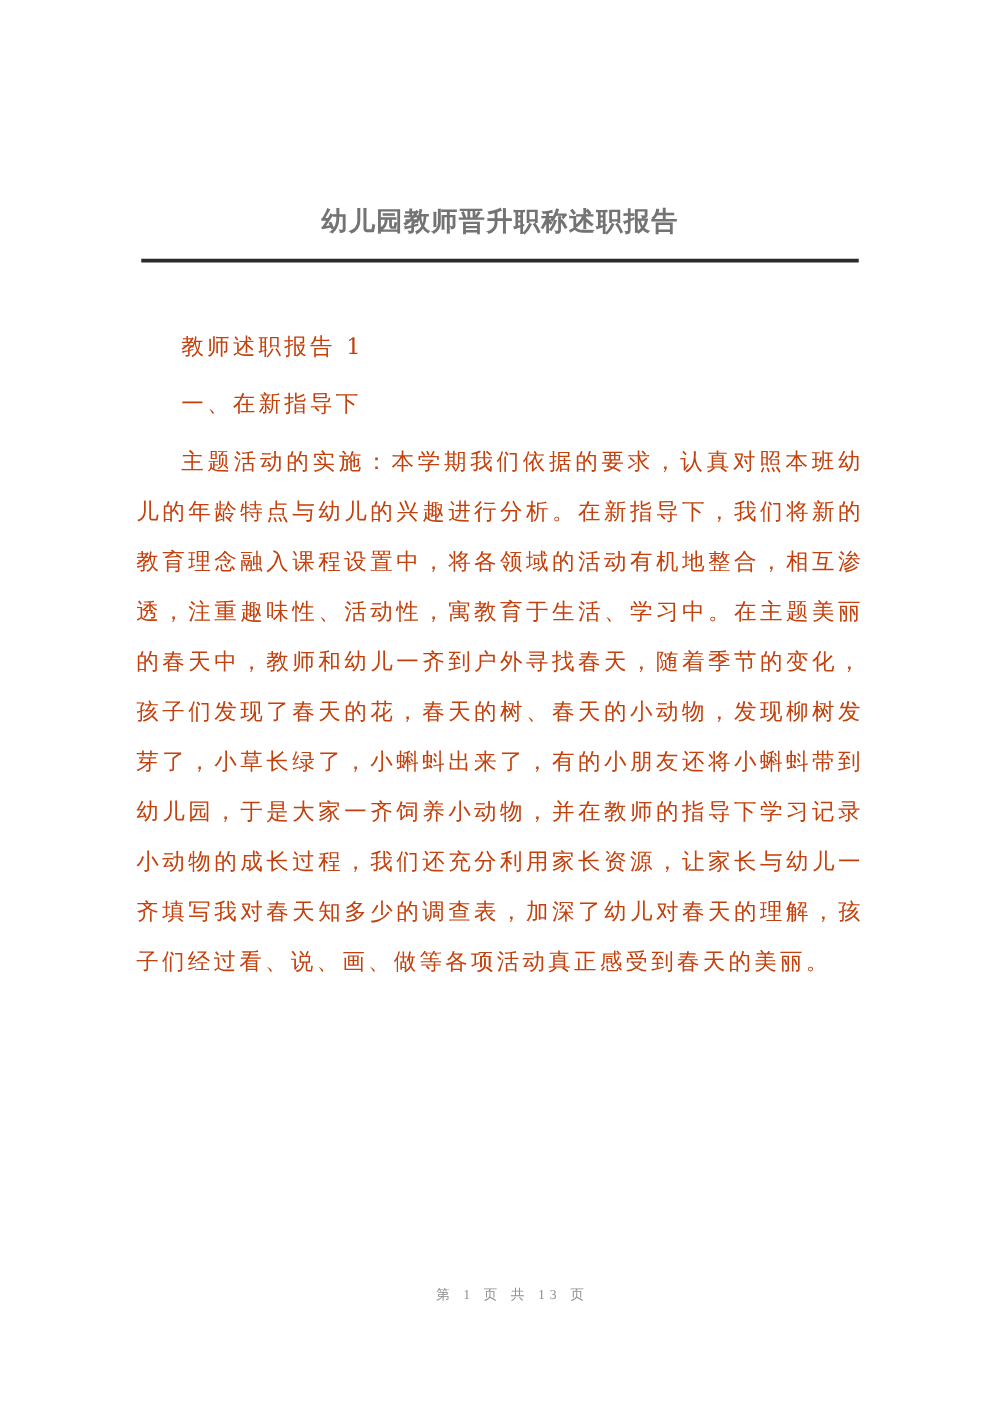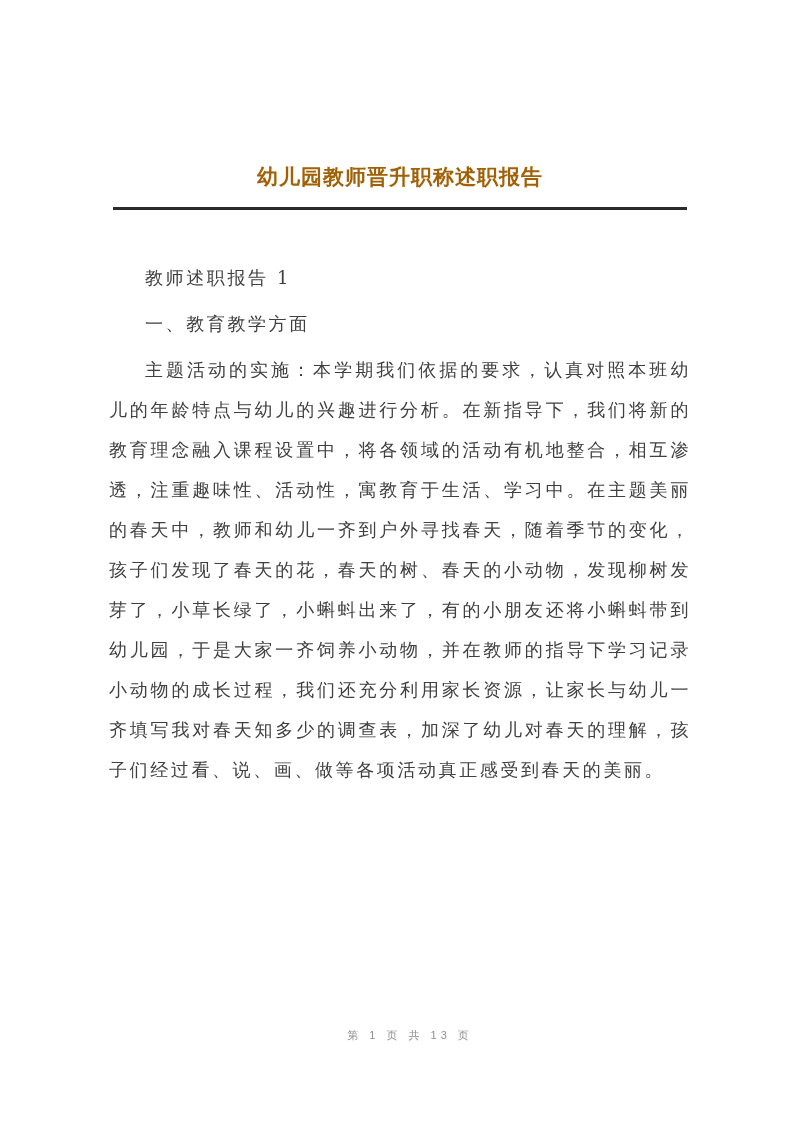--- a/index.html
+++ b/index.html
@@ -17,21 +17,21 @@
     color: #222222;
   }
   .title {
     margin: 0;
     padding-top: 163px;
     text-align: center;
     font-family: "DejaVu Sans", "Liberation Sans", sans-serif;
     font-size: 21px;
     font-weight: bold;
     letter-spacing: 1px;
-    color: #a16207;
+    color: #737373;
   }
   .title-rule {
     width: 574px;
     margin: 16px auto 0 auto;
     border: none;
     border-top: 3px solid #2b2b2b;
     height: 0;
   }
   .doc-body {
     width: 582px;
@@ -39,43 +39,43 @@
     padding-top: 48px;
   }
   .doc-body p {
     margin: 0 0 6px 0;
     font-family: "DejaVu Serif", "Liberation Serif", serif;
     font-size: 18px;
     line-height: 40px;
     letter-spacing: 2.6px;
     text-indent: 2em;
     text-align: justify;
-    color: #404040;
+    color: #c2410c;
   }
   .footer {
     position: absolute;
     left: 0;
     right: 0;
     top: 1028px;
     text-align: center;
-    font-family: Liberation Sans, sans-serif;
+    font-family: Liberation Serif, serif;
     font-size: 11px;
     letter-spacing: 4px;
     color: #8f8f8f;
     padding-left: 20px;
   }
 </style>
 </head>
 <body>
 
 <div class="page">
   <h1 class="title">幼儿园教师晋升职称述职报告</h1>
 
   <hr class="title-rule">
 
   <div class="doc-body">
     <p>教师述职报告 1</p>
-    <p>一、教育教学方面</p>
+    <p>一、在新指导下</p>
     <p>主题活动的实施：本学期我们依据的要求，认真对照本班幼儿的年龄特点与幼儿的兴趣进行分析。在新指导下，我们将新的教育理念融入课程设置中，将各领域的活动有机地整合，相互渗透，注重趣味性、活动性，寓教育于生活、学习中。在主题美丽的春天中，教师和幼儿一齐到户外寻找春天，随着季节的变化，孩子们发现了春天的花，春天的树、春天的小动物，发现柳树发芽了，小草长绿了，小蝌蚪出来了，有的小朋友还将小蝌蚪带到幼儿园，于是大家一齐饲养小动物，并在教师的指导下学习记录小动物的成长过程，我们还充分利用家长资源，让家长与幼儿一齐填写我对春天知多少的调查表，加深了幼儿对春天的理解，孩子们经过看、说、画、做等各项活动真正感受到春天的美丽。</p>
   </div>
 
   <div class="footer">第 1 页 共 13 页</div>
 </div>
 
 </body></html>

